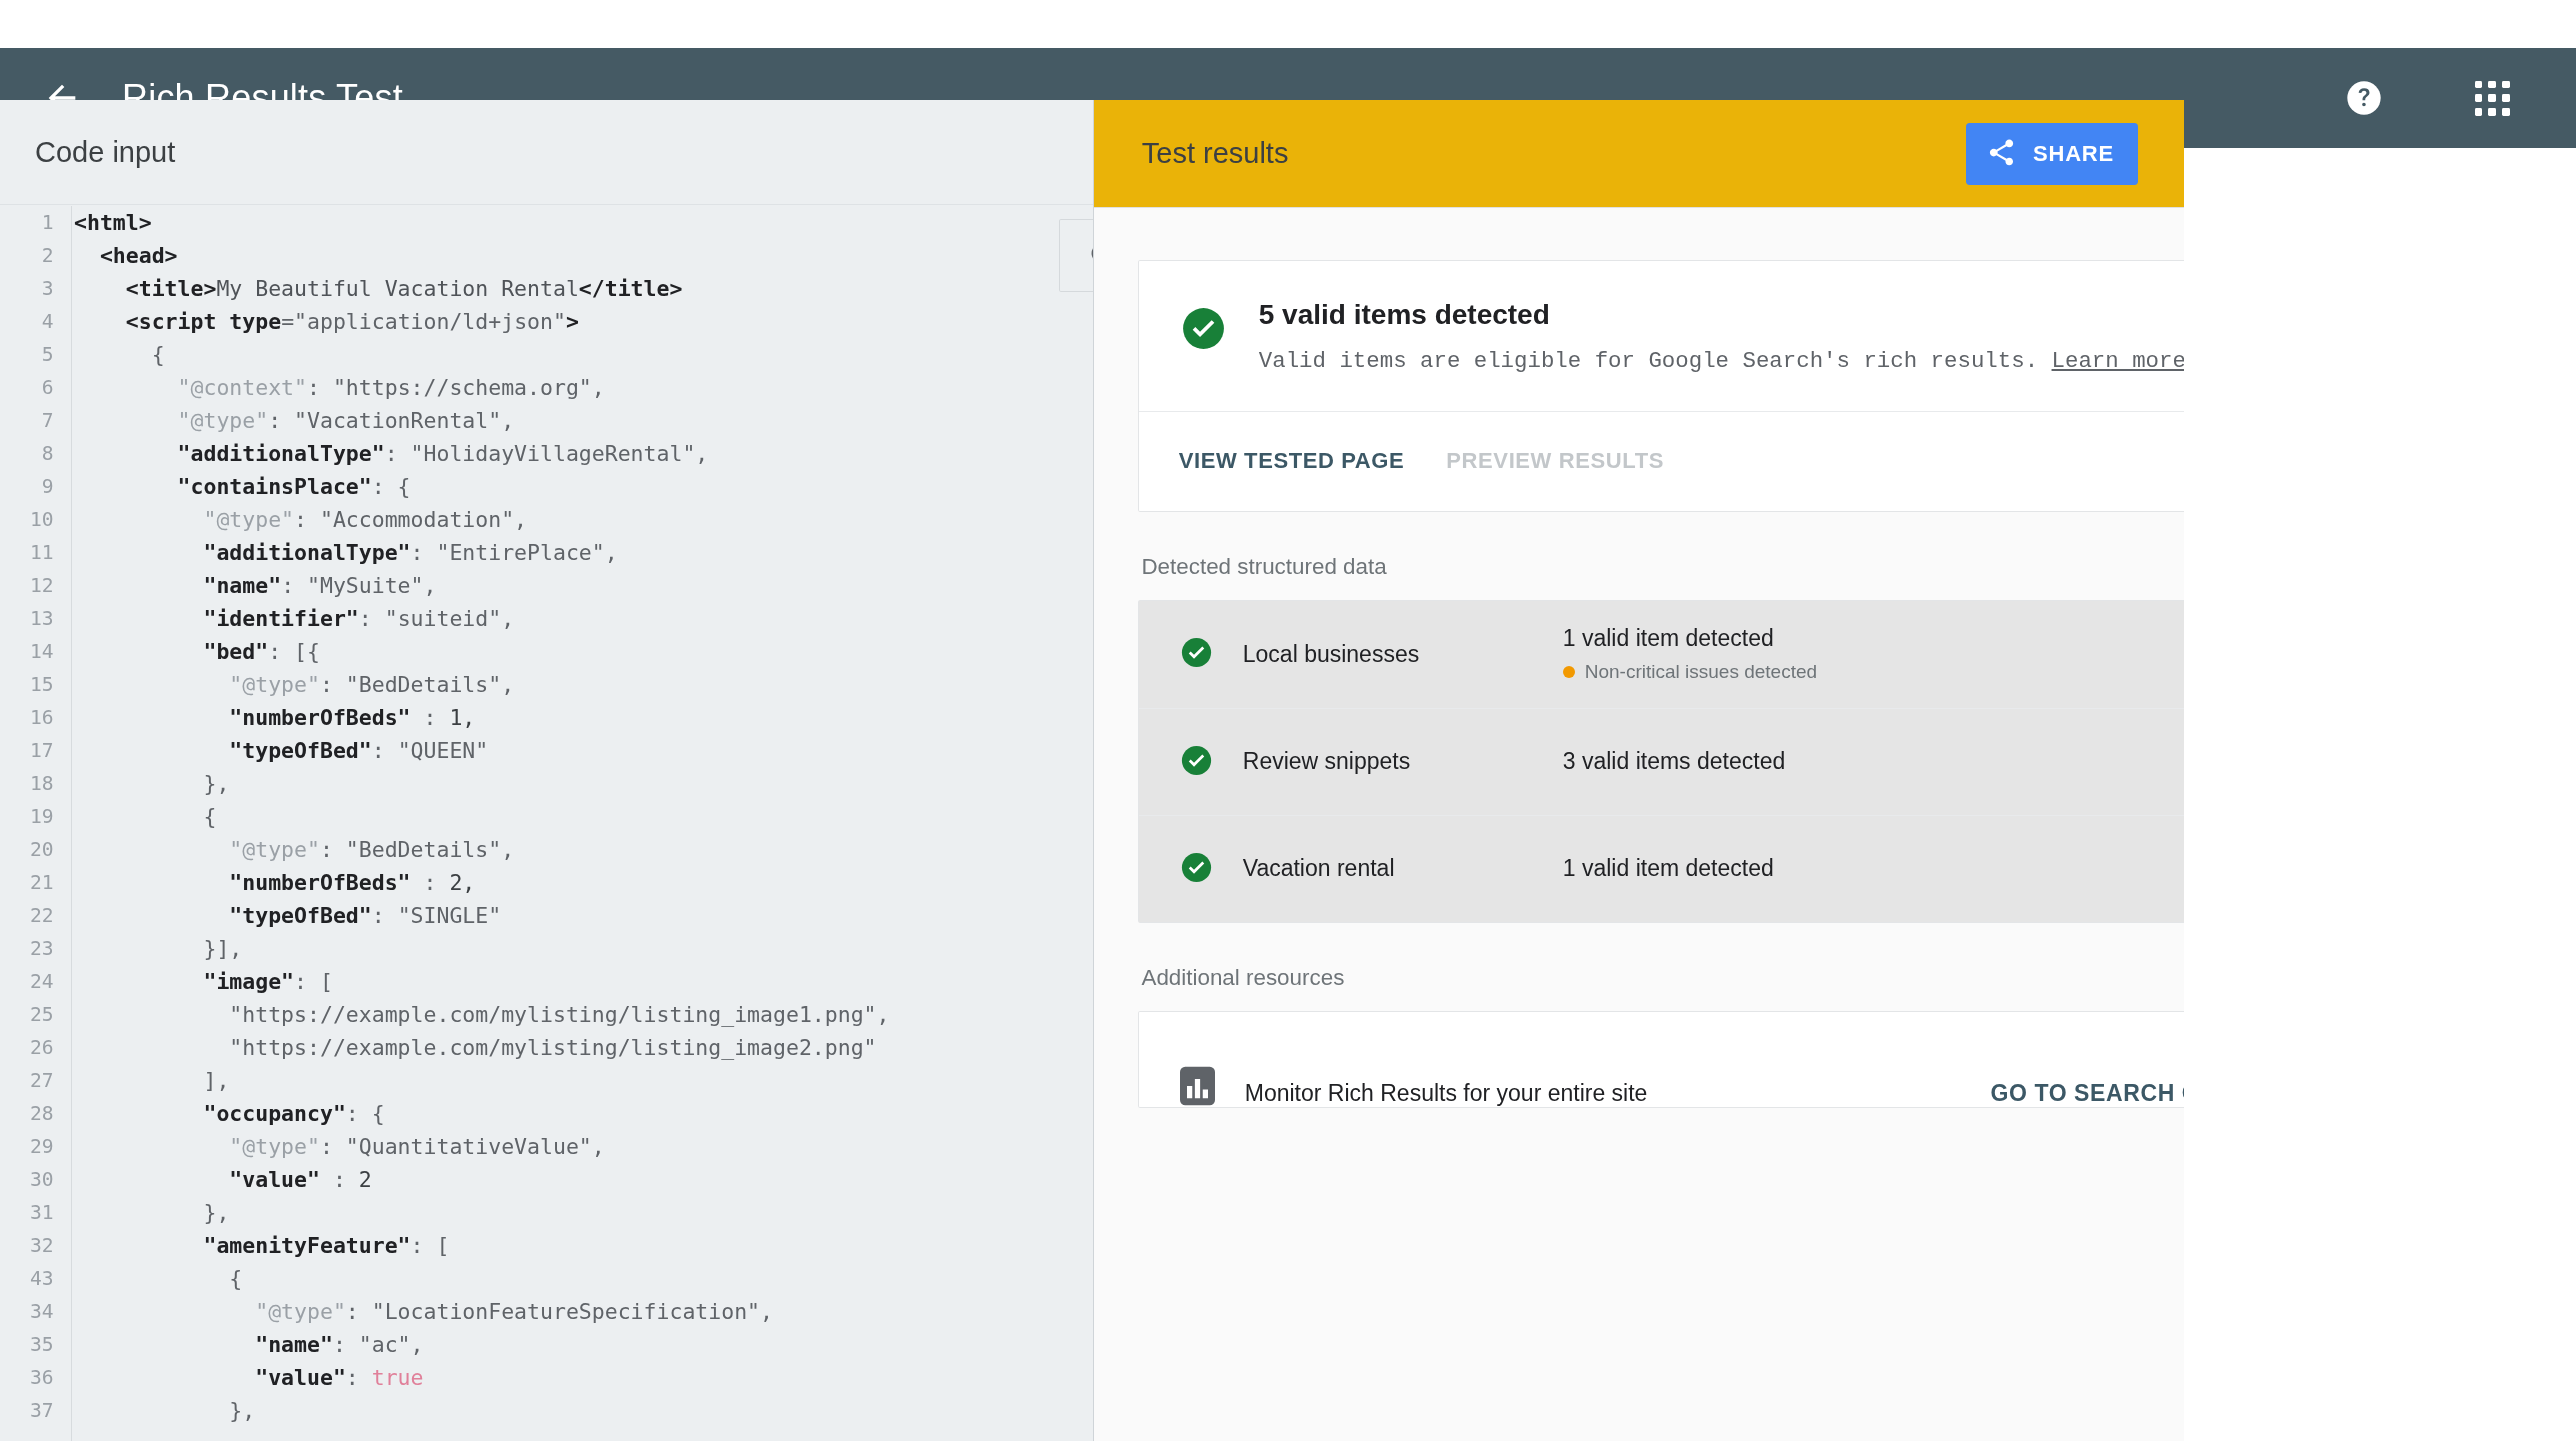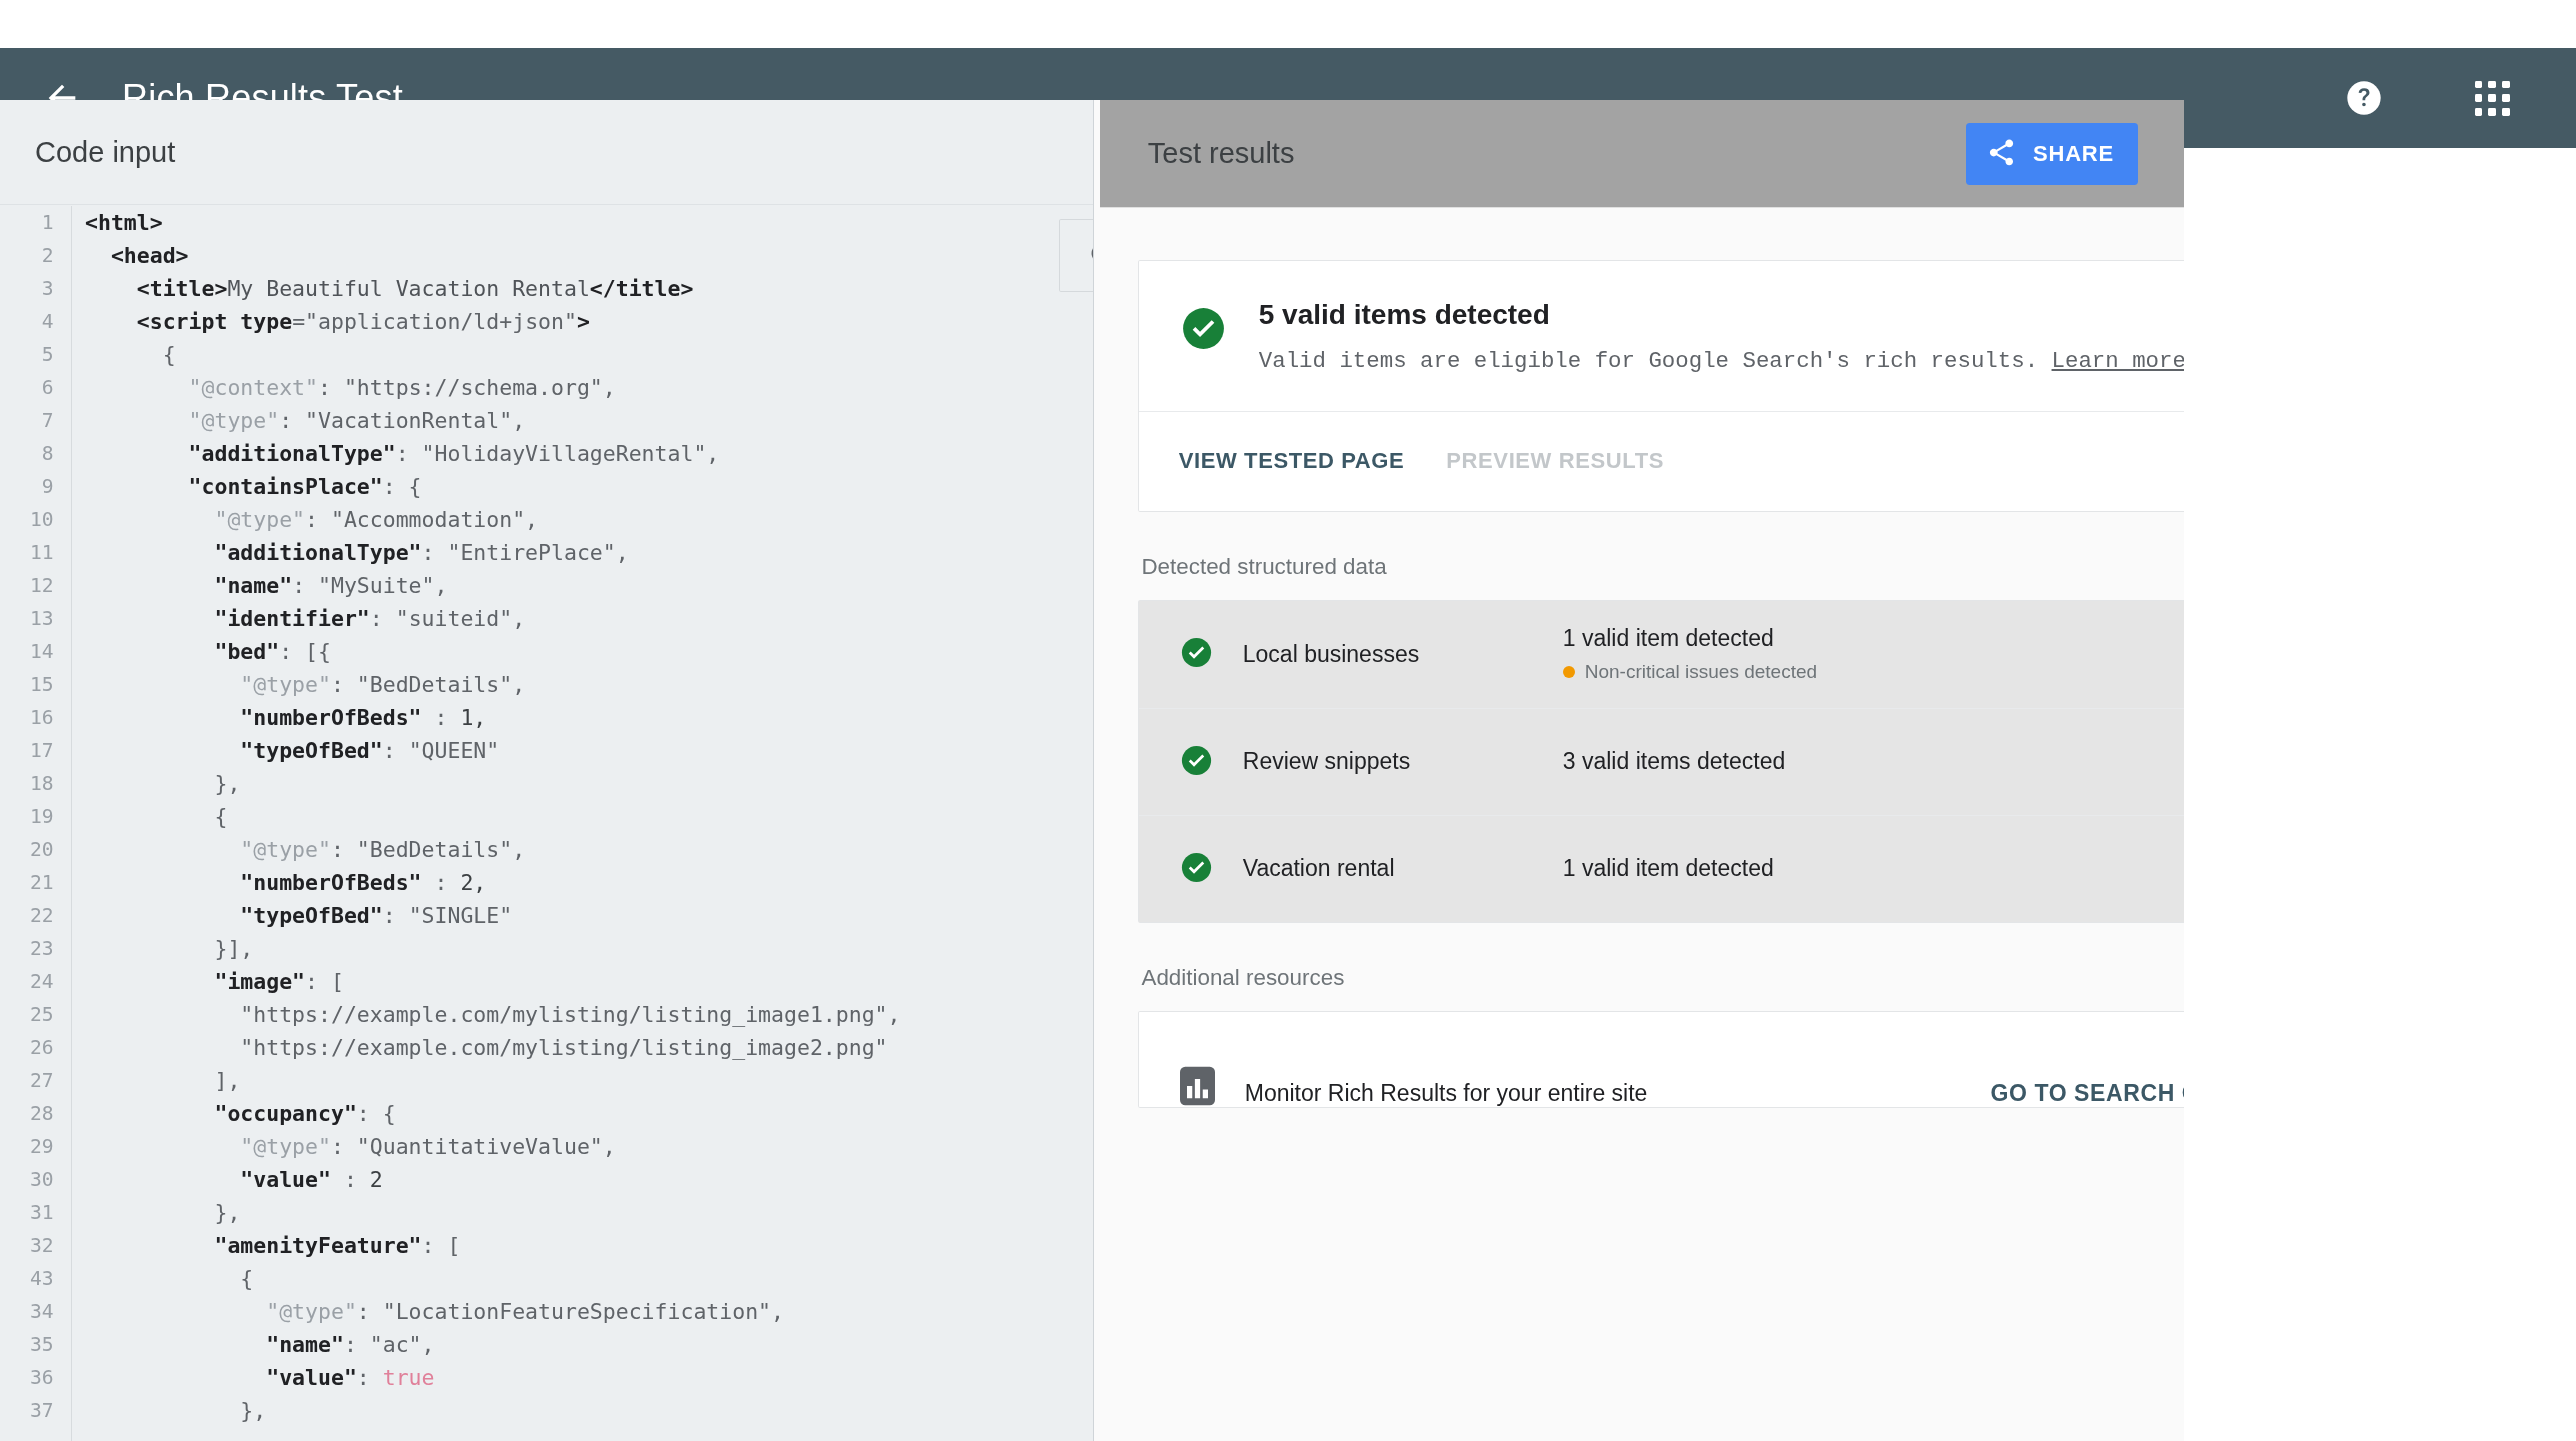--- a/index.html
+++ b/index.html
@@ -136,21 +136,21 @@
     font-size: 19.6px;
     font-family: "DejaVu Sans Mono", monospace;
     user-select: none;
   }
   #gutter-rule {
     position: absolute;
     left: 71px; top: 0;
     width: 0.9px; height: 1235px;
     background: #D7DBDE;
   }
-  .code-text { padding-left: 14px; }
+  .code-text { padding-left: 3px; }
 
   
   .t-tag    { color: #202124; font-weight: 700; }
   .t-plain  { color: #4F5358; font-weight: 400; }
   .t-key    { color: #202124; font-weight: 700; }
   .t-keydim { color: #9AA0A6; font-weight: 400; }
   .t-str    { color: #5F6368; font-weight: 400; }
   .t-punc   { color: #5F6368; font-weight: 400; }
   .t-num    { color: #3C4043; font-weight: 400; }
   .t-bool   { color: #E0809A; font-weight: 400; }
@@ -173,26 +173,25 @@
 
   
   #results-pane {
     width: 1286px; height: 1341px;
     background: #FAFAFA;
     position: relative;
     overflow: hidden;
   }
   #results-header {
     height: 108px;
-    background: #a3a3a3;
+    background: #eab308;
     display: flex; align-items: center;
     padding: 0 46px 0 48px;
     box-sizing: border-box;
     border-bottom: 0.9px solid #E0E0E0;
-    margin-left: 6px;
   }
   #results-title {
     font-size: 29px;
     color: #3C4043;
     font-weight: 400;
   }
   #results-header-spacer { flex: 1 1 auto; }
   #share-button {
     background: #4285F4;
     color: #ffffff;

